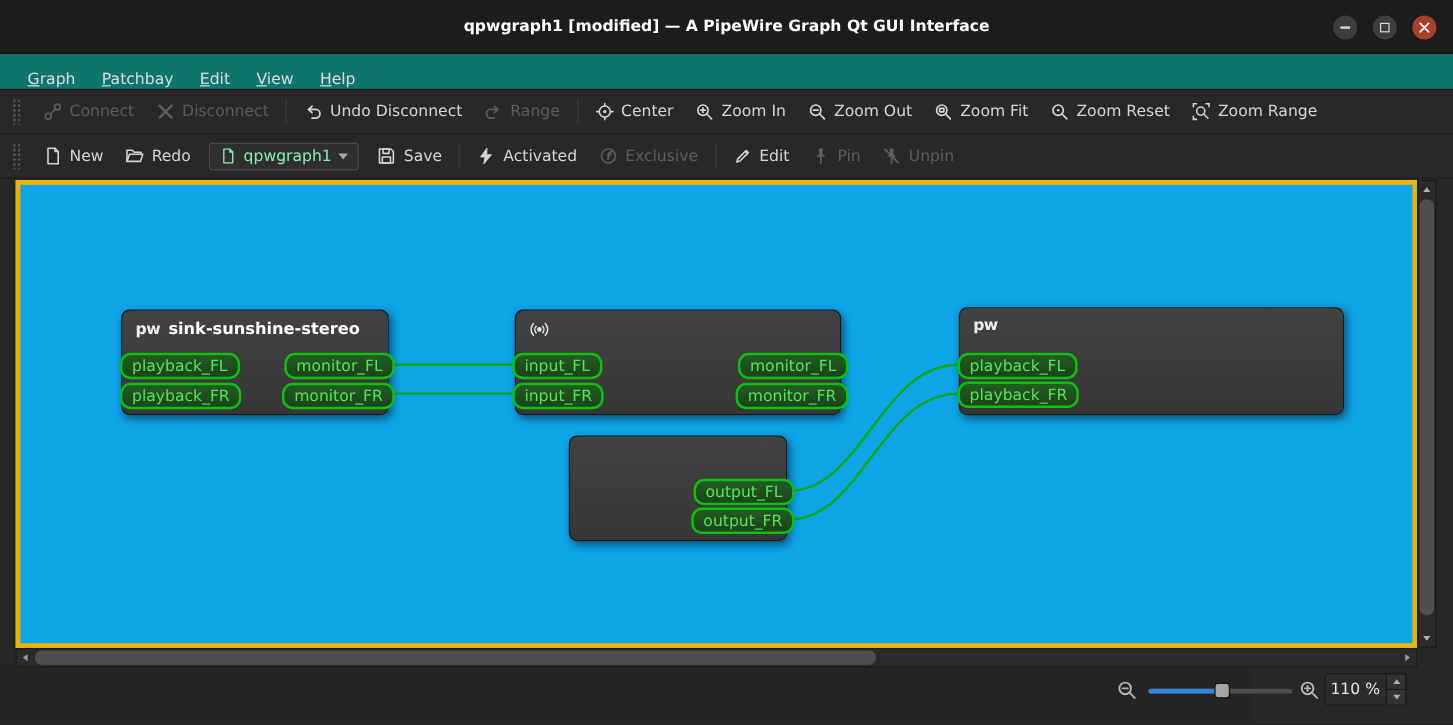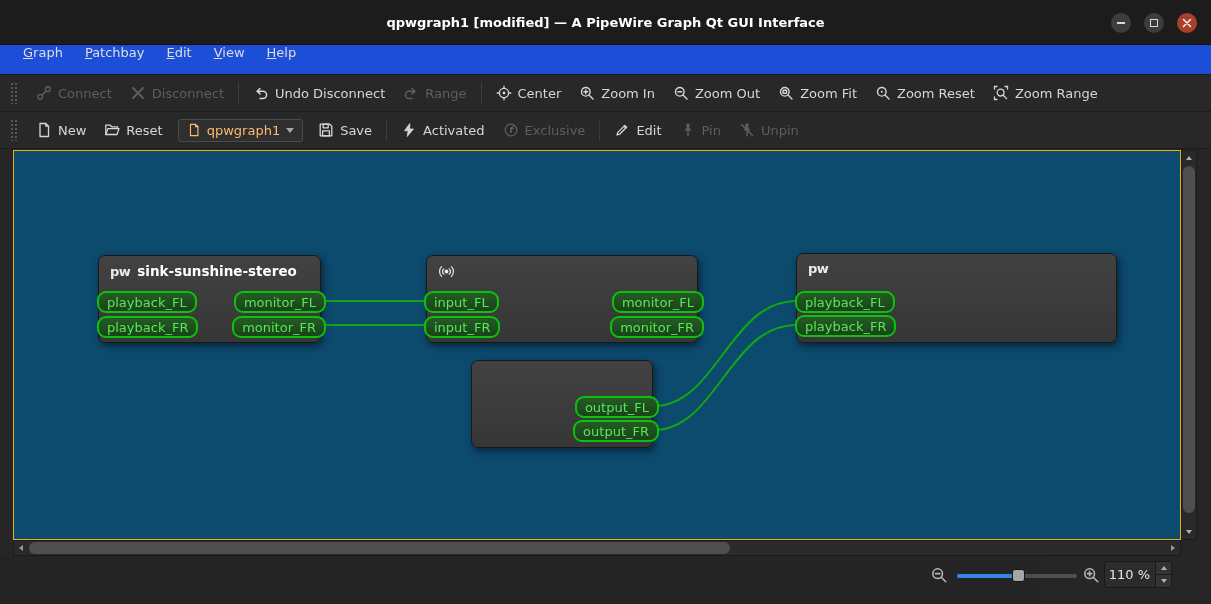--- a/index.html
+++ b/index.html
@@ -13,55 +13,55 @@
               display: flex; align-items: center; justify-content: center; border-bottom: 1px solid #0f0f0f; }
   .title-text { color: #ffffff; font-weight: bold; font-size: 13px; }
   .winbtns { position: absolute; right: 14px; top: 0; height: 45px; display: flex; align-items: center; gap: 13px; }
   .winbtn { width: 20px; height: 20px; border-radius: 50%; background: #3d3d3d;
             display: flex; align-items: center; justify-content: center; }
   .winbtn.close { background: #a8402c; }
   .min-glyph { width: 8px; height: 2px; background: #d9d9d9; }
   .max-glyph { width: 8px; height: 8px; border: 1.5px solid #d9d9d9; }
 
   
-  .menubar { position: absolute; top: 45px; left: 0; right: 0; height: 30px; background: #1d4ed8;
-             display: flex; align-items: flex-start; padding-left: 12px; border-bottom: 1px solid #1a1a1a; }
+  .menubar { position: absolute; top: 45px; left: 0; right: 0; height: 30px; background: #0f766e;
+             display: flex; align-items: flex-end; padding-left: 12px; border-bottom: 1px solid #1a1a1a; }
   .menu-item { display: flex; align-items: center; padding: 0 11px; color: #dedede; font-size: 13px; }
   .menu-item span { display: block; }
   .menu-item span::first-letter { text-decoration: underline; }
 
   
   .toolbar { position: absolute; left: 0; right: 0; height: 37px; background: #282828;
              display: flex; align-items: center; border-bottom: 1px solid #1c1c1c; }
   .toolbar1 { top: 75px; }
   .toolbar2 { top: 112px; }
   .tb-handle { width: 7px; height: 22px; margin: 0 10px;
                background-image: radial-gradient(circle, #5a5a5a 1px, transparent 1.2px);
                background-size: 4px 4px; flex: none; }
   .tb-btn { display: flex; align-items: center; gap: 6px; padding: 4px 9px; color: #d6d6d6;
             font-size: 13px; white-space: nowrap; justify-content: flex-end; }
   .tb-btn.disabled { color: #5e5e5e; }
   .tb-btn svg { display: block; flex: none; }
   .tb-sep { width: 1px; height: 22px; background: #3b3b3b; margin: 0 5px; flex: none; }
   .combo { display: flex; align-items: center; gap: 6px; padding: 3px 8px; margin: 0 6px;
-           border: 1px solid #4b4b4b; border-radius: 3px; background: #2f2f2f; color: #fdba74; font-size: 13px; }
+           border: 1px solid #4b4b4b; border-radius: 3px; background: #2f2f2f; color: #86efac; font-size: 13px; }
   .tri-down { width: 0; height: 0; border-left: 4px solid transparent; border-right: 4px solid transparent;
               border-top: 5px solid #a8a8a8; }
   .tri-up-sm { width: 0; height: 0; border-left: 3.5px solid transparent; border-right: 3.5px solid transparent;
                border-bottom: 4.5px solid #b0b0b0; }
   .tri-down-sm { width: 0; height: 0; border-left: 3.5px solid transparent; border-right: 3.5px solid transparent;
                  border-top: 4.5px solid #b0b0b0; }
   .tri-left-sm { width: 0; height: 0; border-top: 3.5px solid transparent; border-bottom: 3.5px solid transparent;
                  border-right: 4.5px solid #9a9a9a; }
   .tri-right-sm { width: 0; height: 0; border-top: 3.5px solid transparent; border-bottom: 3.5px solid transparent;
                   border-left: 4.5px solid #9a9a9a; }
 
   
   .canvas { position: absolute; left: 13px; top: 150px; width: 1168px; height: 390px;
-            background: #0c4a6e; border: 1px solid #eab308; overflow: hidden; }
+            background: #0ea5e9; border: 4px solid #eab308; overflow: hidden; }
   .connections-svg { position: absolute; left: 0; top: 0; z-index: 1; }
   .node { position: absolute; z-index: 2; border-radius: 7px;
           background: linear-gradient(#424242, #363636); border: 1px solid #191919;
           box-shadow: 2px 3px 7px rgba(0,0,0,.5); }
   .node-title { display: flex; align-items: center; gap: 7px; padding: 7px 11px 0; color: #ffffff;
                 font-weight: bold; font-size: 13.5px; white-space: nowrap; overflow: hidden; }
   .pw-glyph { font-weight: bold; color: #ececec; font-size: 13px; letter-spacing: -0.5px; flex: none; }
   .node-icon svg { display: block; }
   .port { position: absolute; height: 22px; display: flex; align-items: center; padding: 0 8px;
           border: 2px solid #0dc20d; border-radius: 9px;
@@ -228,21 +228,21 @@
           <path d="M4 1.5 H9.8 L12.5 4.2 V14.5 H4 Z"></path>
           <path d="M9.8 1.5 V4.2 H12.5"></path>
         </svg>
       <span>New</span>
     </div>
     <div class="tb-btn">
       <svg width="16" height="16" viewBox="0 0 16 16" fill="none" stroke="currentColor" stroke-width="1.3" stroke-linecap="round" stroke-linejoin="round">
           <path d="M1.8 12.5 V3.2 H6.2 L7.8 4.8 H13.5 V6.6"></path>
           <path d="M1.8 12.5 L3.9 6.6 H15 L13 12.5 Z"></path>
         </svg>
-      <span>Reset</span>
+      <span>Redo</span>
     </div>
 
     <div class="combo">
       <svg width="14" height="14" viewBox="0 0 16 16" fill="none" stroke="currentColor" stroke-width="1.3" stroke-linecap="round" stroke-linejoin="round">
           <path d="M4 1.5 H9.8 L12.5 4.2 V14.5 H4 Z"></path>
           <path d="M9.8 1.5 V4.2 H12.5"></path>
         </svg>
       <span>qpwgraph1</span>
       <span class="tri-down"></span>
     </div>

